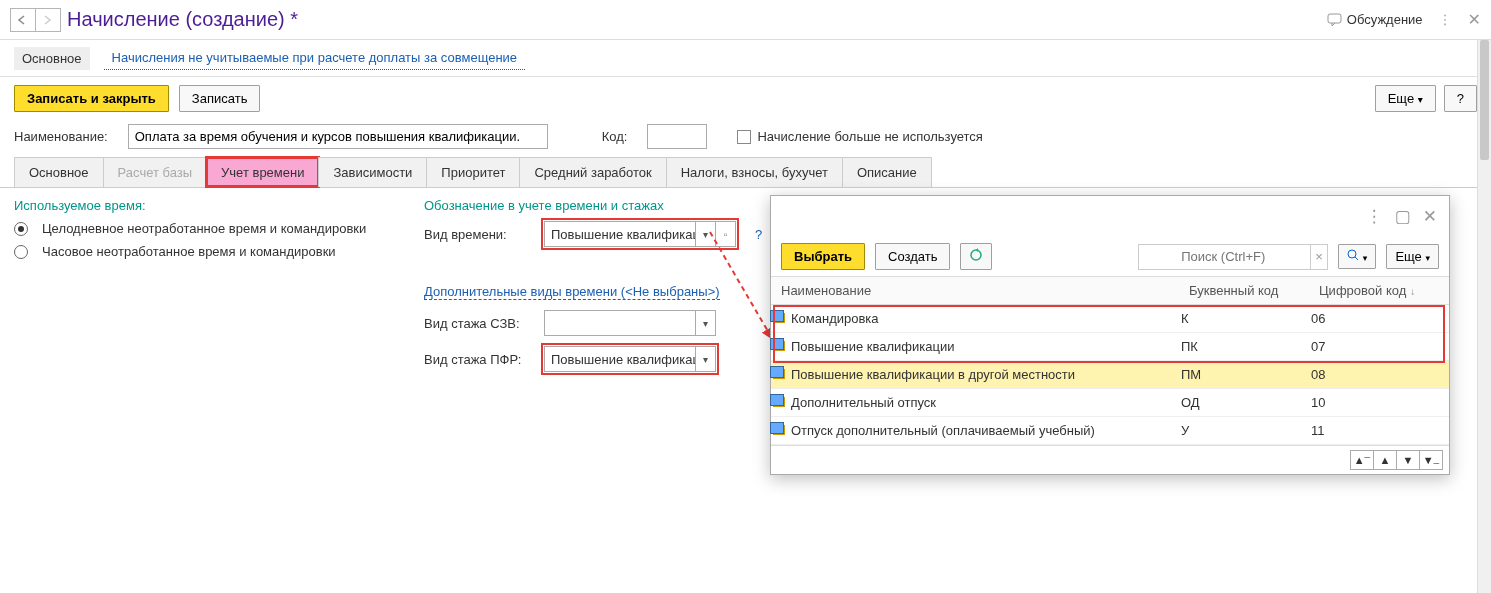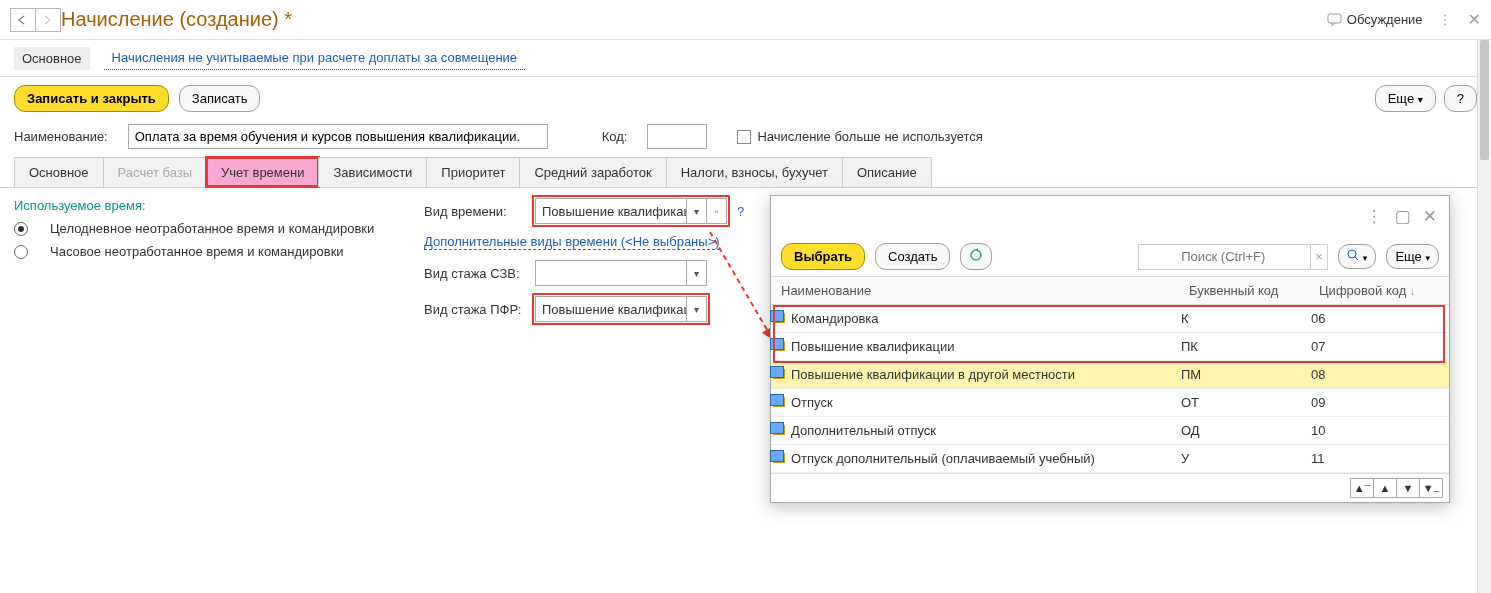--- a/index.html
+++ b/index.html
@@ -23,21 +23,21 @@
   .nav-btn {
     width: 26px; height: 24px;
     border: 1px solid #b5b5b5;
     background: #fff;
     display: inline-flex;
     align-items: center;
     justify-content: center;
     cursor: pointer;
   }
   .nav-btn + .nav-btn { margin-left: -1px; }
-  .title-text { font-size: 20px; margin-left: 0; color: #a16207; }
+  .title-text { font-size: 20px; margin-left: 6px; color: #4c1d95; }
   .titlebar-right { margin-left: auto; display: flex; align-items: center; gap: 16px; }
   .icon-gray { color: #999; }
   .cmdbar {
     display: flex;
     align-items: center;
     padding: 6px 14px;
     gap: 14px;
     border-bottom: 1px solid #e0e0e0;
   }
   .section-link { color: #333; padding: 4px 8px; cursor: pointer; }
@@ -47,21 +47,21 @@
     align-items: center;
     padding: 8px 14px;
     gap: 10px;
   }
   .btn {
     border: 1px solid #a0a0a0;
     background: #f8f8f8;
     padding: 5px 12px;
     font-size: 13px;
     cursor: pointer;
-    border-radius: 11px;
+    border-radius: 1px;
   }
   .btn.primary {
     background: #ffdd2d;
     border-color: #a38b00;
     font-weight: bold;
   }
   .btn.small { padding: 4px 8px; }
   .toolbar-right { margin-left: auto; display: flex; gap: 8px; }
   .form-row {
     display: flex;
@@ -90,29 +90,29 @@
     position: relative;
   }
   .tab.disabled { color: #aaa; }
   .tab.highlighted { outline: 3px solid #e53935; outline-offset: -2px; background:#f9a8d4; }
   .body-cols {
     display: flex;
     padding: 10px 14px;
     gap: 40px;
   }
   .group-title { color: #009688; margin-bottom: 8px; }
-  .radio-row { display: flex; align-items: center; gap: 22px; margin-bottom: 8px; }
+  .radio-row { display: flex; align-items: center; gap: 14px; margin-bottom: 8px; }
   .radio-dot {
     width: 14px; height: 14px; border: 1px solid #666; border-radius: 50%;
     display: inline-flex; align-items: center; justify-content: center;
   }
   .radio-dot.checked::after {
     content: ""; width: 6px; height: 6px; background: #333; border-radius: 50%;
   }
-  .field-row { display: flex; align-items: center; margin-bottom: 10px; gap: 6px; }
+  .field-row { display: flex; align-items: center; margin-bottom: 10px; gap: 15px; }
   .field-label { width: 105px; }
   .select-box {
     display: flex;
     align-items: center;
     border: 1px solid #aaa;
     height: 26px;
   }
   .select-box.hl { outline: 2px solid #e53935; outline-offset: 1px; }
   .select-text {
     padding: 0 6px;
@@ -121,21 +121,21 @@
     white-space: nowrap;
   }
   .select-btn {
     width: 20px; height: 100%;
     border-left: 1px solid #aaa;
     display: flex; align-items: center; justify-content: center;
     cursor: pointer;
     font-size: 10px;
     color: #555;
   }
-  .dotted-link { color: #1a5fb4; border-bottom: 1px dashed #1a5fb4; cursor: pointer; }
+  .dotted-link { color: #1a5fb4; border-bottom: 1px dashed #1a5fb4; cursor: pointer; margin-top: 27px; }
   .help-q { color: #1a5fb4; cursor: pointer; margin-left: 4px; }
   .arrow-svg { position: absolute; top: 230px; left: 708px; pointer-events: none; }
   .popup {
     position: absolute;
     top: 195px;
     left: 770px;
     width: 680px;
     border: 1px solid #aaa;
     box-shadow: 0 4px 16px rgba(0,0,0,0.25);
     background: #fff;
@@ -301,20 +301,21 @@
     <div class="radio-row">
       <span class="radio-dot checked"></span>
       <span>Целодневное неотработанное время и командировки</span>
     </div>
     <div class="radio-row">
       <span class="radio-dot"></span>
       <span>Часовое неотработанное время и командировки</span>
     </div>
   </div>
   <div>
+    <div class="group-title">Обозначение в учете времени и стажах</div>
     <div class="field-row">
       <span class="field-label">Вид времени:</span>
       <div class="select-box hl">
         <span class="select-text">Повышение квалификац</span>
         <span class="select-btn">▾</span>
         <span class="select-btn">▫</span>
       </div>
       <span class="help-q">?</span>
     </div>
     <div class="field-row">
@@ -394,25 +395,20 @@
           <td><span class="row-icon"></span><span>Повышение квалификации</span></td>
           <td>ПК</td>
           <td>07</td>
         </tr>
         <tr class="hl">
           <td><span class="row-icon"></span><span>Повышение квалификации в другой местности</span></td>
           <td>ПМ</td>
           <td>08</td>
         </tr>
         <tr>
-          <td><span class="row-icon"></span><span>Отпуск</span></td>
-          <td>ОТ</td>
-          <td>09</td>
-        </tr>
-        <tr>
           <td><span class="row-icon"></span><span>Дополнительный отпуск</span></td>
           <td>ОД</td>
           <td>10</td>
         </tr>
         <tr>
           <td><span class="row-icon"></span><span>Отпуск дополнительный (оплачиваемый учебный)</span></td>
           <td>У</td>
           <td>11</td>
         </tr>
       </tbody>

